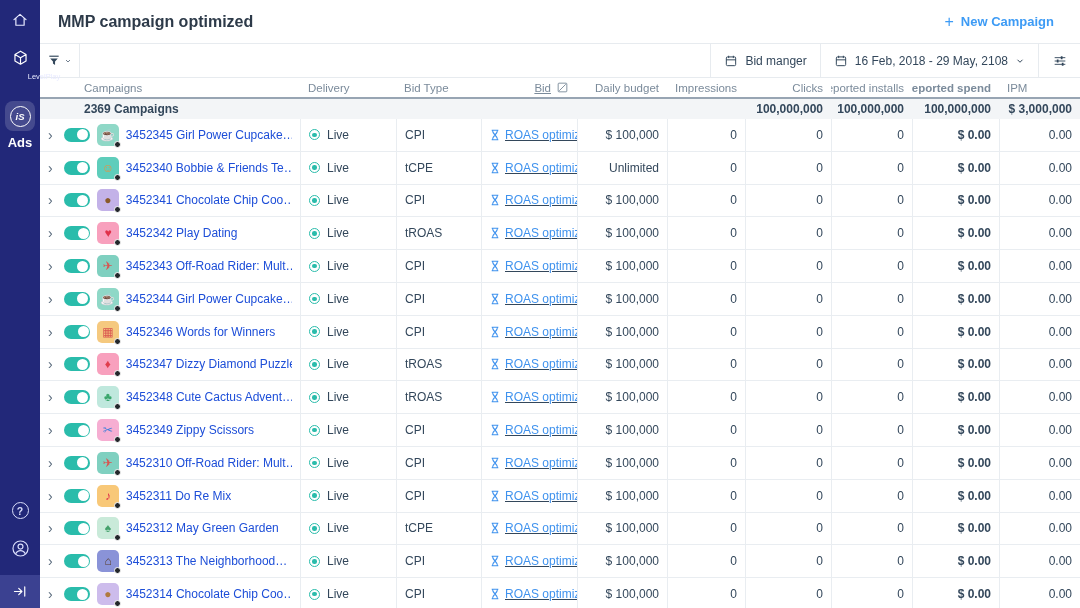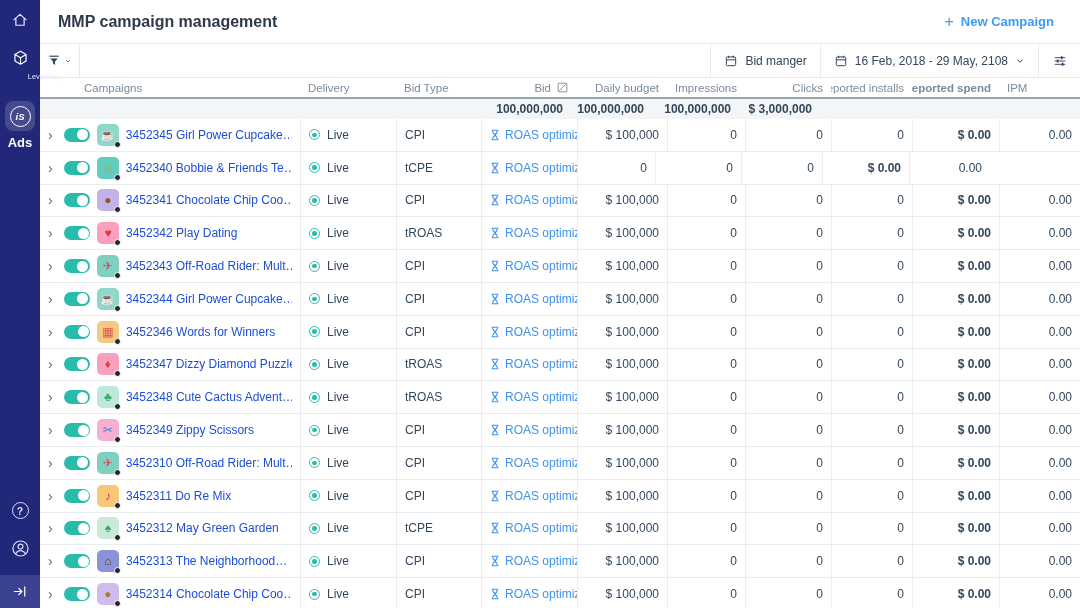--- a/index.html
+++ b/index.html
@@ -34,21 +34,21 @@
   .tb-filter{ width:40px; display:flex; align-items:center; justify-content:center; gap:3px; border-right:1px solid #e7ebef; cursor:pointer; }
   .tb-spacer{ flex:1; }
   .tb-btn{ display:flex; align-items:center; gap:7px; padding:0 13px; border-left:1px solid #e7ebef; font-size:12px; color:#33475b; cursor:pointer; white-space:nowrap; }
   .tb-settings{ width:42px; justify-content:center; padding:0; }
   
   .thead{ display:flex; height:19px; align-items:center; }
   .cell{ padding:0 8px; display:flex; align-items:center; height:100%; overflow:hidden; white-space:nowrap; }
   .th{ font-size:11.5px; color:#7b8b9b; gap:5px; }
   .r{ justify-content:flex-end; }
   .c-campaigns{ width:260px; } .c-delivery{ width:96px; } .c-bidtype{ width:85px; }
-  .c-bid{ width:96px; } .c-budget{ width:90px; } .c-impressions{ width:78px;justify-content:flex-end; }
+  .c-bid{ width:96px;text-decoration:underline; } .c-budget{ width:90px; } .c-impressions{ width:78px;justify-content:flex-end; }
   .c-clicks{ width:86px; } .c-installs{ width:81px; } .c-spend{ width:87px;font-weight:bold; } .c-ipm{ width:81px; }
   .thead .c-campaigns, .summary .c-campaigns{ padding-left:44px; }
   .summary{ display:flex; height:22px; background:#f3f5f7; border-top:2px solid #98a5b3; align-items:center;
             font-size:12px; font-weight:bold; color:#33475b; }
   .rows{ height:489px; overflow:hidden; }
   .row{ display:flex; height:32.8px; border-bottom:1px solid #e9edf1; font-size:12px; color:#33475b; background:#fff; }
   .row .cell{ border-left:1px solid #e9edf1; }
   .row .cell:first-child{ border-left:none; }
   .row .c-campaigns{ gap:7px; padding-left:8px; }
   .chev{ color:#5a6b7d; font-size:14px; width:9px; line-height:1; cursor:pointer; }
@@ -107,21 +107,21 @@
       <svg width="17" height="17" viewBox="0 0 24 24" fill="none" stroke="#ffffff" stroke-width="1.7" stroke-linecap="round" stroke-linejoin="round">
         <path d="M3.5 12 H13.5 M9.5 7.5 L14 12 L9.5 16.5 M18 5.5 V18.5"></path>
       </svg>
     </span>
   </div>
 </nav>
 
 <div class="main">
 
   <div class="titlebar">
-    <div class="page-title">MMP campaign management</div>
+    <div class="page-title">MMP campaign optimized</div>
     <div class="new-campaign">
       <span class="plus-glyph">+</span>
       <span>New Campaign</span>
     </div>
   </div>
 
   <div class="toolbar">
     <div class="tb-filter">
       <span>
         <svg width="14" height="14" viewBox="0 0 24 24">
@@ -199,20 +199,21 @@
         <span>Reported installs</span>
       </div>
       <div class="cell th c-spend r">
         <span>Reported spend</span>
       </div>
       <div class="cell th c-ipm">
         <span>IPM</span>
       </div>
     </div>
   <div class="summary">
+      <div class="cell c-campaigns">2369 Campaigns</div>
       <div class="cell c-delivery"></div>
       <div class="cell c-bidtype"></div>
       <div class="cell c-bid"></div>
       <div class="cell c-budget r"></div>
       <div class="cell c-impressions r"></div>
       <div class="cell c-clicks r">100,000,000</div>
       <div class="cell c-installs r">100,000,000</div>
       <div class="cell c-spend r">100,000,000</div>
       <div class="cell c-ipm r">$ 3,000,000</div>
     </div>
@@ -265,20 +266,21 @@
         </div>
         <div class="cell c-bidtype">tCPE</div>
         <div class="cell c-bid">
           <span class="bid-link">
             <svg width="10" height="12" viewBox="0 0 12 14" fill="none" stroke="#3f92ee" stroke-width="1.3">
               <path d="M2 1.3 H10 M2 12.7 H10 M3 1.3 C3 6.8 9 7.2 9 12.7 M9 1.3 C9 6.8 3 7.2 3 12.7"></path>
             </svg>
             <span>ROAS optimized</span>
           </span>
         </div>
+        <div class="cell c-budget r">Unlimited</div>
         <div class="cell c-impressions r">0</div>
         <div class="cell c-clicks r">0</div>
         <div class="cell c-installs r">0</div>
         <div class="cell c-spend r">$ 0.00</div>
         <div class="cell c-ipm r">0.00</div>
       </div>
       <div class="row">
         <div class="cell c-campaigns">
           <span class="chev">›</span>
           <span class="toggle">

